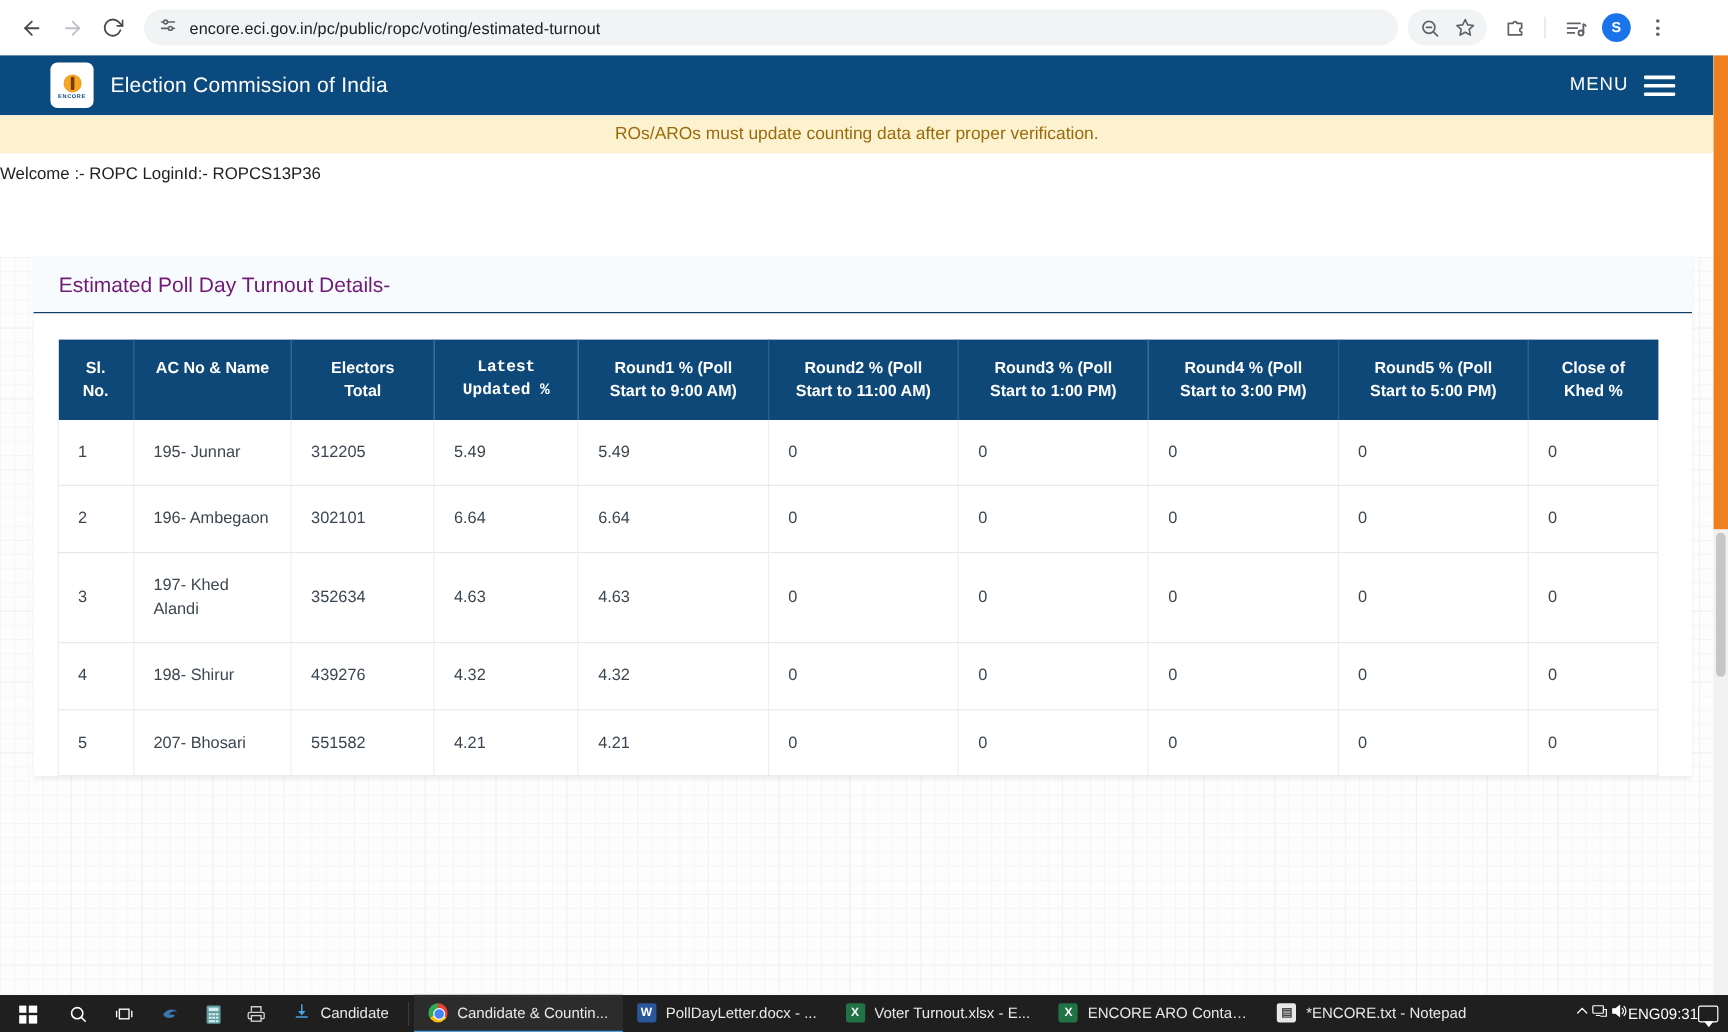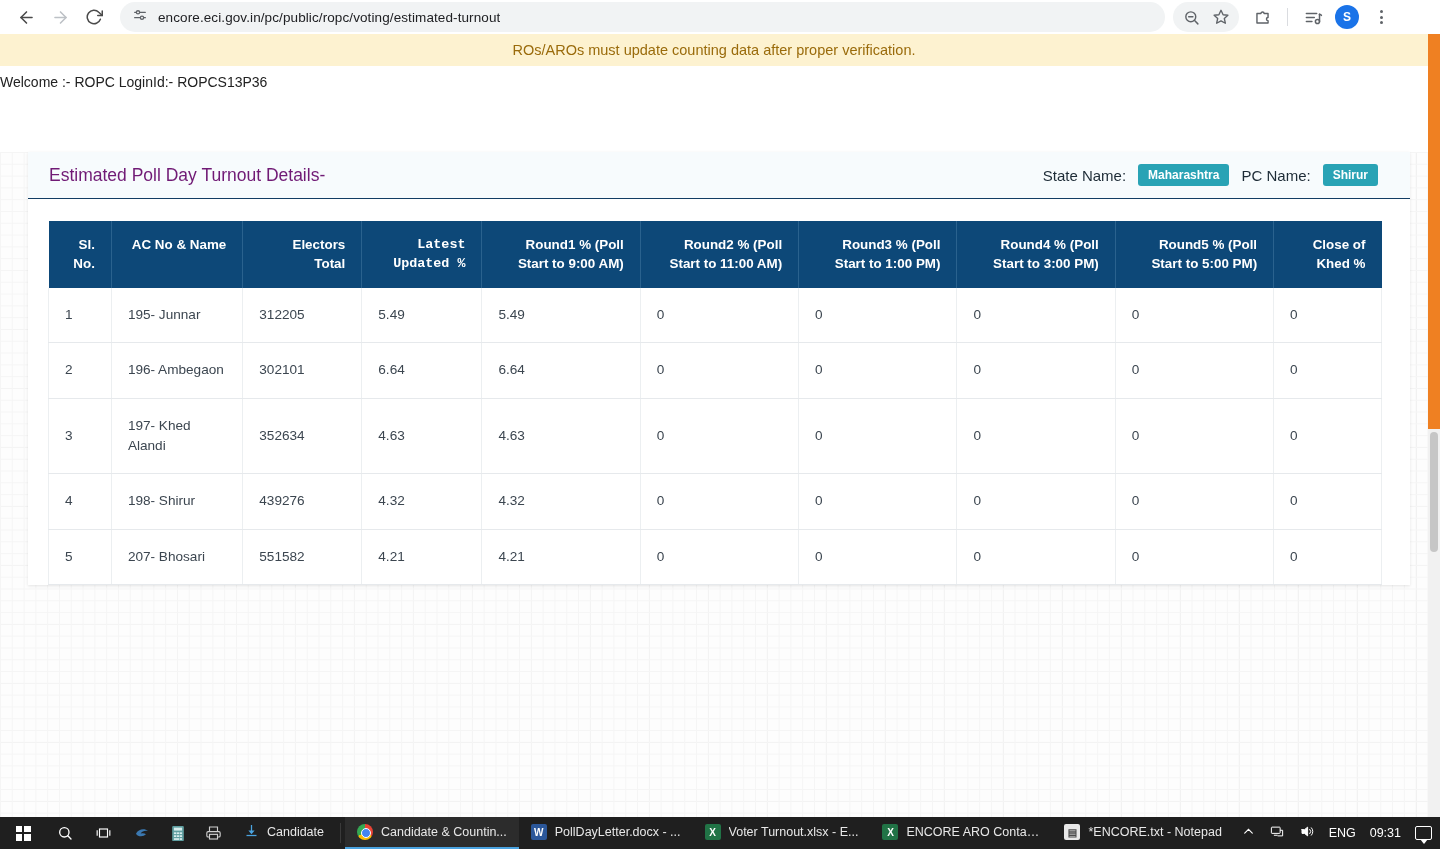--- a/index.html
+++ b/index.html
@@ -4,21 +4,21 @@
 <style>
   * { box-sizing: border-box; margin: 0; padding: 0; }
   html, body {
     width: 1440px; height: 860px;
     font-family: "Liberation Sans", sans-serif;
     overflow: hidden; background: #fff;
   }
 
   
   .browser-bar {
-    height: 34px; background: #ffffff;
+    height: 46px; background: #ffffff;
     display: flex; align-items: center;
     padding: 0 10px; gap: 2px; position: relative;
   }
   .nav-btn {
     width: 32px; height: 32px; border-radius: 50%;
     display: flex; align-items: center; justify-content: center;
     color: #4a4a4a; flex: none;
   }
   .nav-btn.disabled { color: #bdc1c6; }
   .nav-btn svg { display: block; }
@@ -160,21 +160,21 @@
   .meta-label { font-size: 15px; color: #1d2b36; }
   .pill {
     background: #29a3b5; color: #fff; font-size: 12px; font-weight: 600;
     padding: 4px 10px; border-radius: 3px; display: inline-block;
   }
 
   .table-wrap { padding: 22px 26px 0 20px; overflow: hidden; }
   table.turnout { border-collapse: collapse; width: 1334px; table-layout: fixed; }
   table.turnout thead th {
     background: #0d4878; color: #fff; font-size: 13.4px; font-weight: 700;
-    text-align: right; padding: 14px 16px; vertical-align: top;
+    text-align: center; padding: 14px 16px; vertical-align: top;
     border-right: 1px solid #2a628e; line-height: 1.45;
   }
   table.turnout thead th:last-child { border-right: none; }
   table.turnout tbody td {
     font-size: 13.6px; color: #3c4650; padding: 17px 16px;
     border-bottom: 1px solid #e6e9ec; border-right: 1px solid #eceff1;
     vertical-align: middle; line-height: 1.5;
   }
   table.turnout tbody td:first-child { border-left: 1px solid #eceff1; }
   table.turnout tbody tr:last-child td { border-bottom: 1px solid #e6e9ec; }
@@ -218,21 +218,21 @@
   .task-item {
     display: flex; align-items: center; gap: 8px;
     padding: 0 12px; max-width: 182px; position: relative;
     border-bottom: 2px solid transparent; font-size: 12.5px;
   }
   .task-item.active { background: #2c2c2c; border-bottom-color: #4aa3e0; }
   .task-item .tlabel {
     white-space: nowrap; overflow: hidden; text-overflow: ellipsis; color: #e8e8e8;
   }
   .task-sep { width: 1px; background: #3a3a3a; margin: 6px 4px; }
-  .tb-right { margin-left: auto; display: flex; align-items: center; gap: 14px; padding-right: 8px; }
+  .tb-right { margin-left: auto; display: flex; align-items: center; padding-right: 8px; }
   .tb-right .clock { font-size: 12.5px; color: #fff; }
   .tb-right .lang { font-size: 12.5px; color: #fff; }
   .dl-arrow { color: #4aa3e0; }
   .app-ico {
     width: 16px; height: 16px; border-radius: 2px; flex: none;
     display: flex; align-items: center; justify-content: center;
     font-size: 10px; font-weight: 700; color: #fff;
   }
   .ico-word { background: #2b579a; }
   .ico-xl   { background: #217346; }
@@ -328,41 +328,52 @@
           <i></i>
           <i></i>
         </span>
     </div>
   </div>
 </div>
 
 <div class="viewport">
   <div class="page-scroll-area">
 
+    <div class="site-header">
+      <div class="brand">
+        <div class="brand-logo">
+          <span class="emblem"></span>
+          <span class="logo-word">ENCORE</span>
+        </div>
+        <span class="brand-title">Election Commission of India</span>
+      </div>
+      <div class="menu-wrap">
+        <span class="menu-label">MENU</span>
+        <span class="hamburger">
+            <i></i>
+            <i></i>
+            <i></i>
+          </span>
+      </div>
+    </div>
 
     <div class="notice">
       <span>ROs/AROs must update counting data after proper verification.</span>
     </div>
 
     <div class="welcome-bar">
       <span>Welcome :- ROPC LoginId:- ROPCS13P36</span>
     </div>
 
     <div class="page-body">
 
 
       <div class="panel">
         <div class="panel-head">
           <div class="panel-title">Estimated Poll Day Turnout Details-</div>
-          <div class="panel-meta">
-            <span class="meta-label">State Name:</span>
-            <span class="pill">Maharashtra</span>
-            <span class="meta-label">PC Name:</span>
-            <span class="pill">Shirur</span>
-          </div>
         </div>
 
         <div class="table-wrap">
           <table class="turnout">
             <thead>
               <tr>
                 <th class="col-sl">Sl. No.</th>
                 <th class="col-ac">AC No &amp; Name</th>
                 <th class="col-el">Electors Total</th>
                 <th class="col-latest">Latest Updated %</th>

